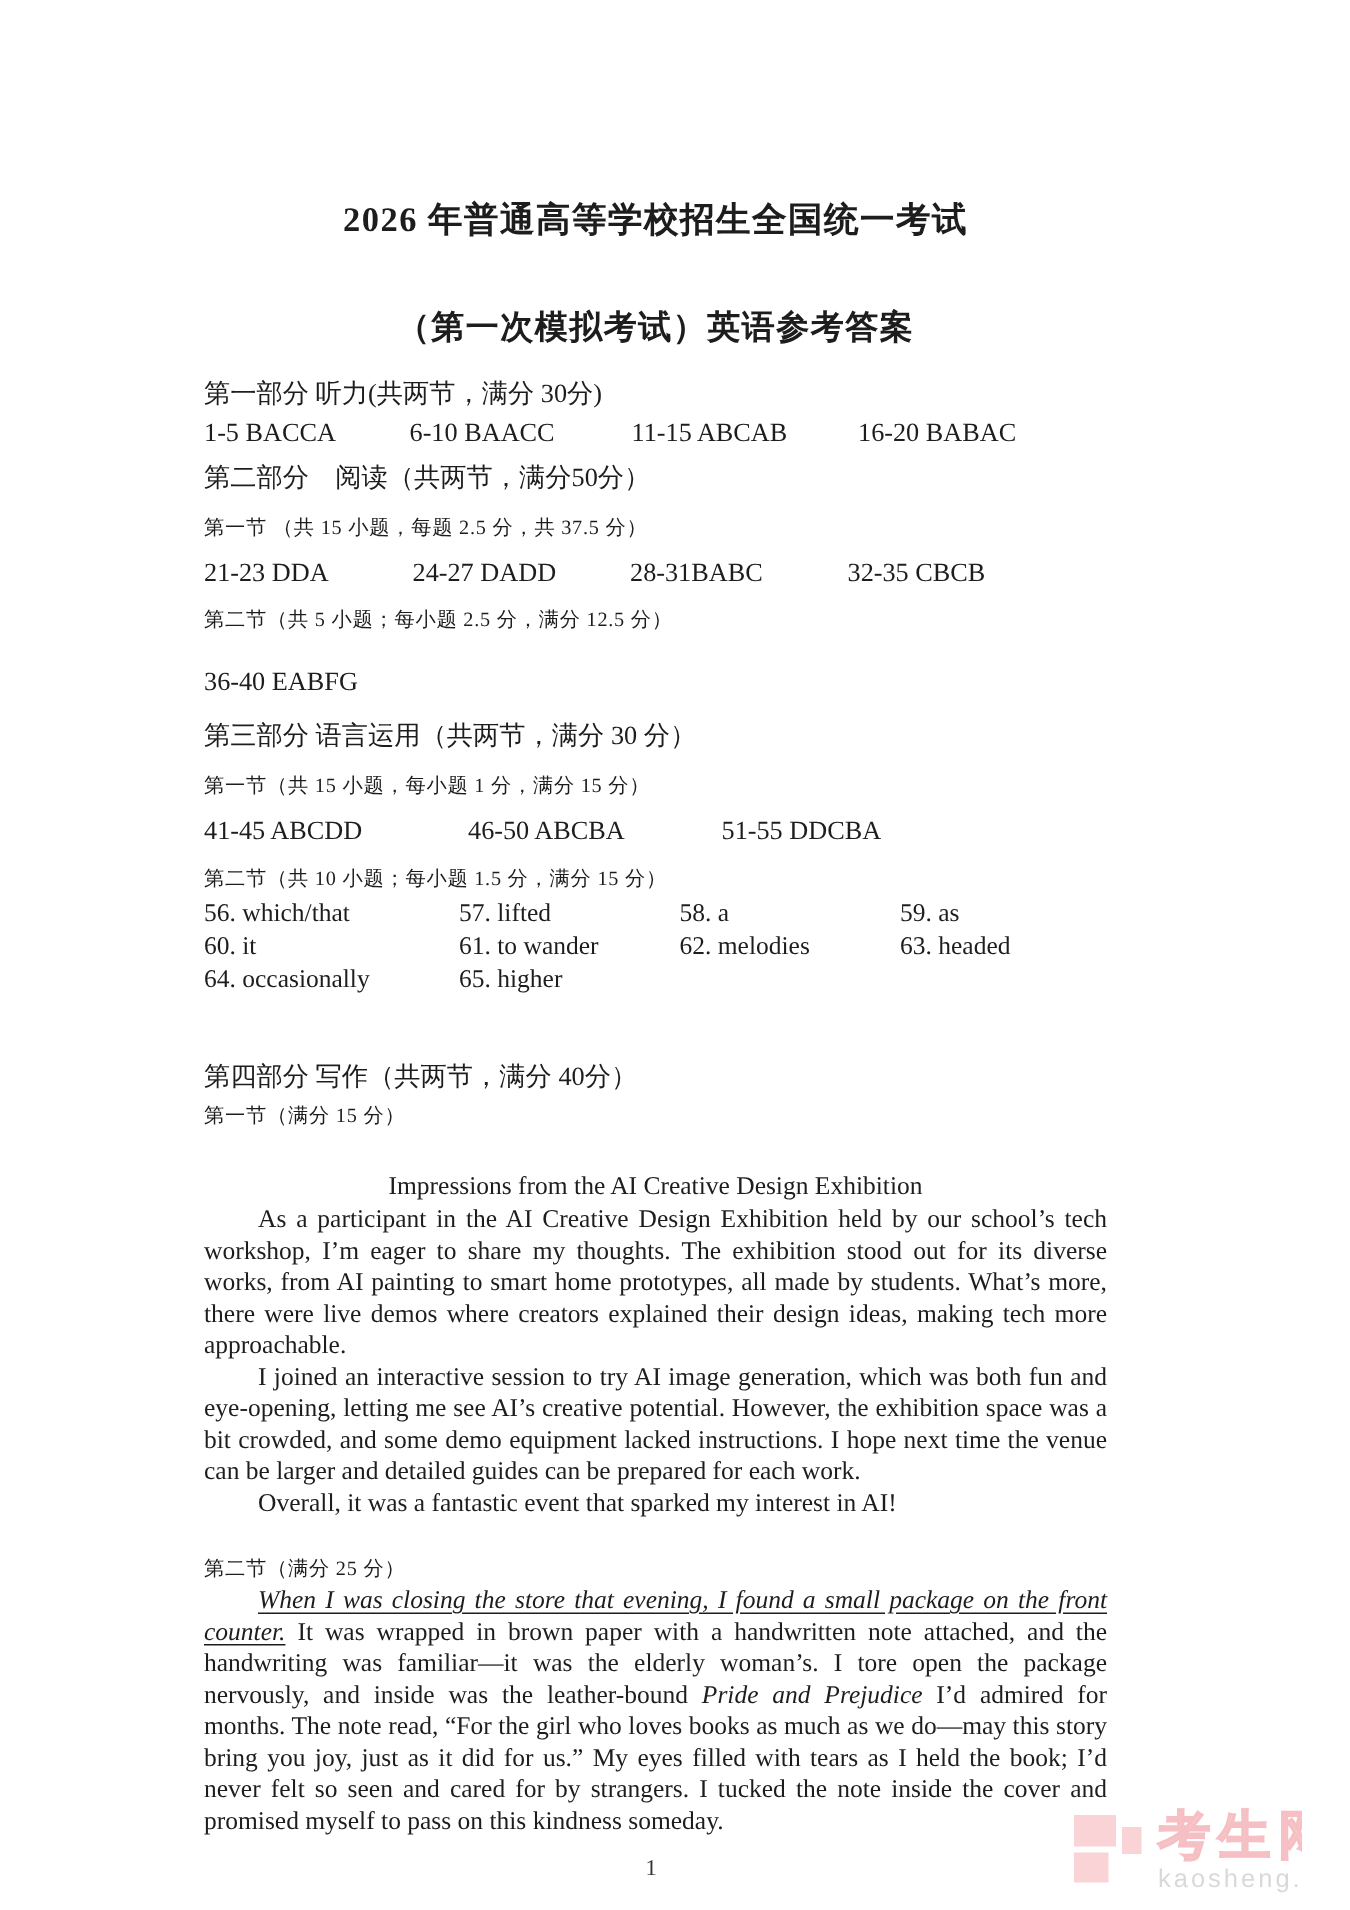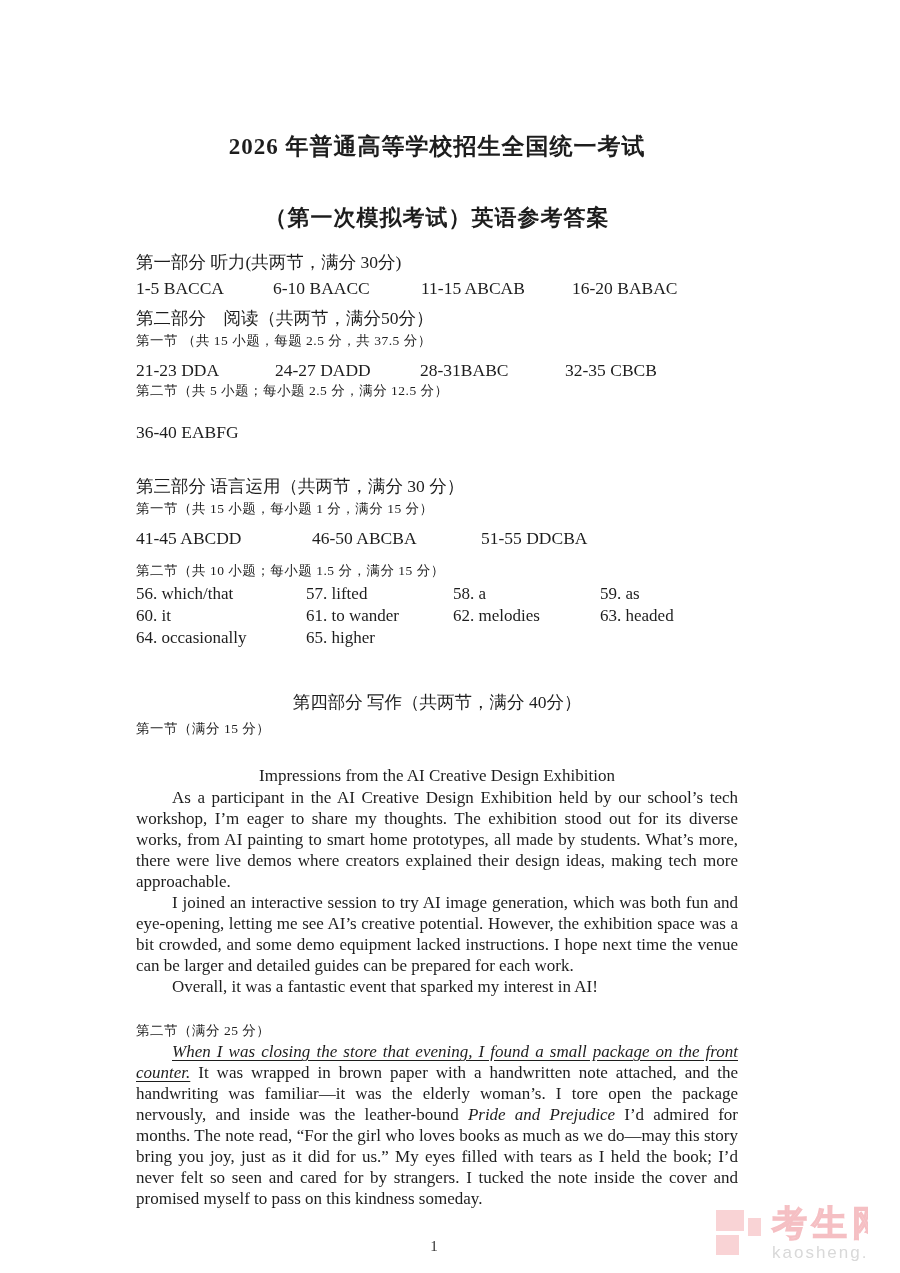--- a/index.html
+++ b/index.html
@@ -32,29 +32,29 @@
     letter-spacing: 1px;
   }
   .part-heading {
     margin: 0;
     font-size: 17.5px;
     line-height: 26px;
     font-weight: normal;
   }
   .mt-p1h { margin-top: 17px; }
   .mt-p2h { margin-top: 6px; }
-  .mt-p3h { margin-top: 30px; font-family: Liberation Serif, serif; }
-  .mt-p4h { margin-top: 40px; text-align: center; }
+  .mt-p3h { margin-top: 12px; font-family: Liberation Serif, serif; }
+  .mt-p4h { margin-top: 40px; }
   .section-note {
     margin: 0;
     font-size: 13.5px;
     line-height: 20px;
     letter-spacing: 0.5px;
   }
-  .mt-n10 { margin-top: 0; }
+  .mt-n10 { margin-top: 11px; }
   .mt-n18 { margin-top: 12px; }
   .mt-n24 { margin-top: 24px; }
   .mt-n4  { margin-top: 4px; }
   .answers-row {
     display: grid;
     font-size: 17.5px;
     line-height: 22px;
   }
   .cols-4a { grid-template-columns: 137px 148px 151px 1fr; margin-top: 2px; }
   .cols-4b { grid-template-columns: 139px 145px 145px 1fr; margin-top: 8px; }

